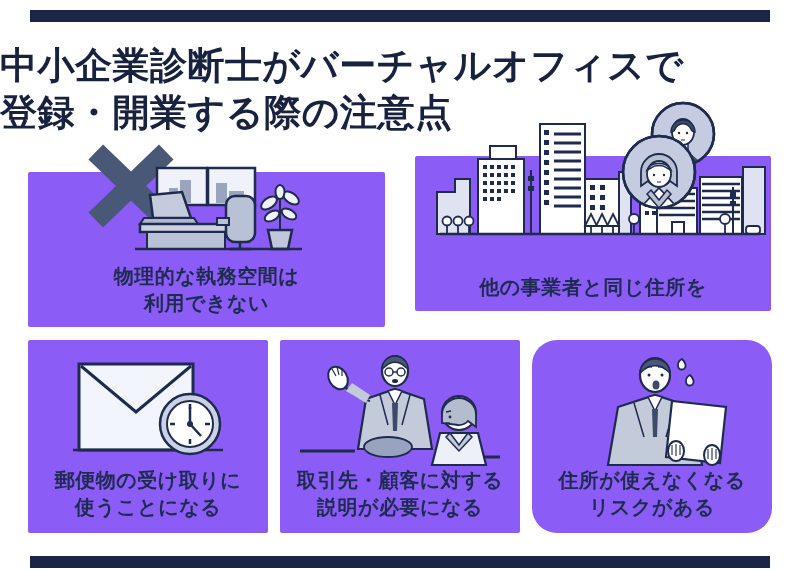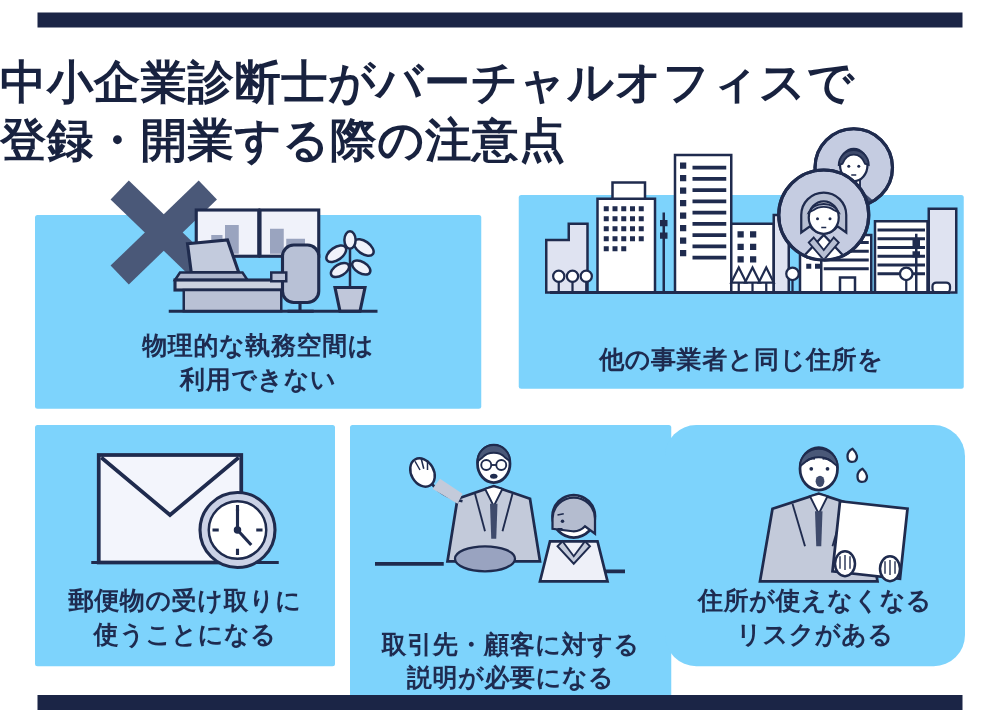--- a/index.html
+++ b/index.html
@@ -22,27 +22,27 @@
   .title{
     position:absolute;top:42px;left:0;width:800px;
     color:#18223f;
     font-weight:900;
     font-size:37px;
     line-height:47px;
     letter-spacing:0.5px;
   }
   .card{
     position:absolute;
-    background:#7dd3fc;
+    background:#8b5cf6;
     border-radius:2px;
   }
   .card.c1{left:28px; top:172px; width:357px; height:155px;}
   .card.c2{left:415px;top:156px; width:356px; height:155px;}
   .card.c3{left:28px; top:340px; width:240px; height:193px;}
-  .card.c4{left:280px;top:340px; width:240px; height:228px;padding-left:17px;}
+  .card.c4{left:280px;top:340px; width:240px; height:193px;}
   .card.c5{left:532px;top:340px; width:240px; height:193px;border-radius:25px;}
   .illus{position:absolute;overflow:visible;}
   .caption{
     position:absolute;left:0;right:0;
     text-align:center;
     color:#1e2b50;
     font-weight:bold;
     font-size:20px;
     line-height:27px;
     letter-spacing:0.5px;

